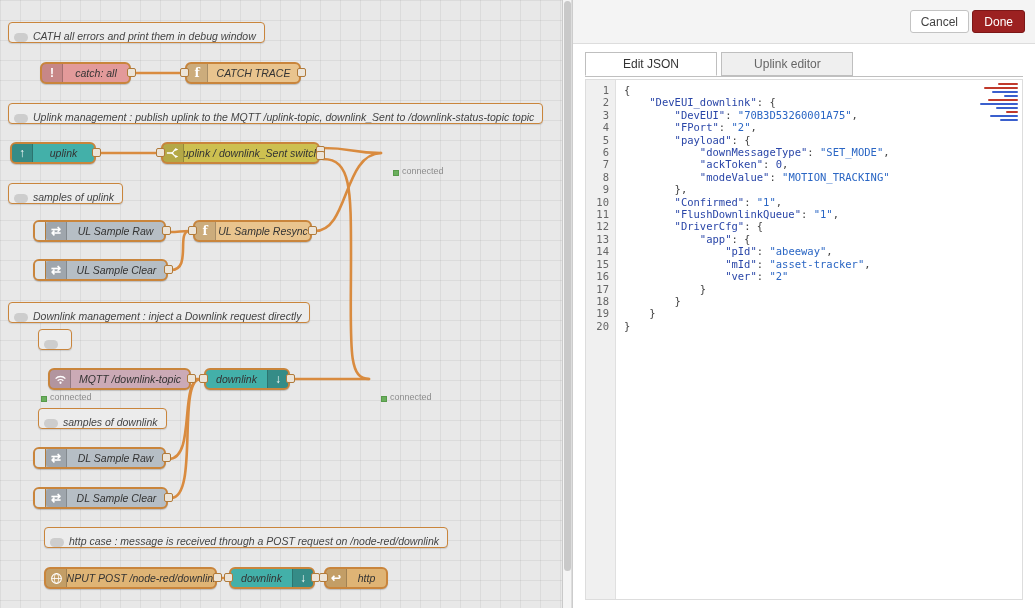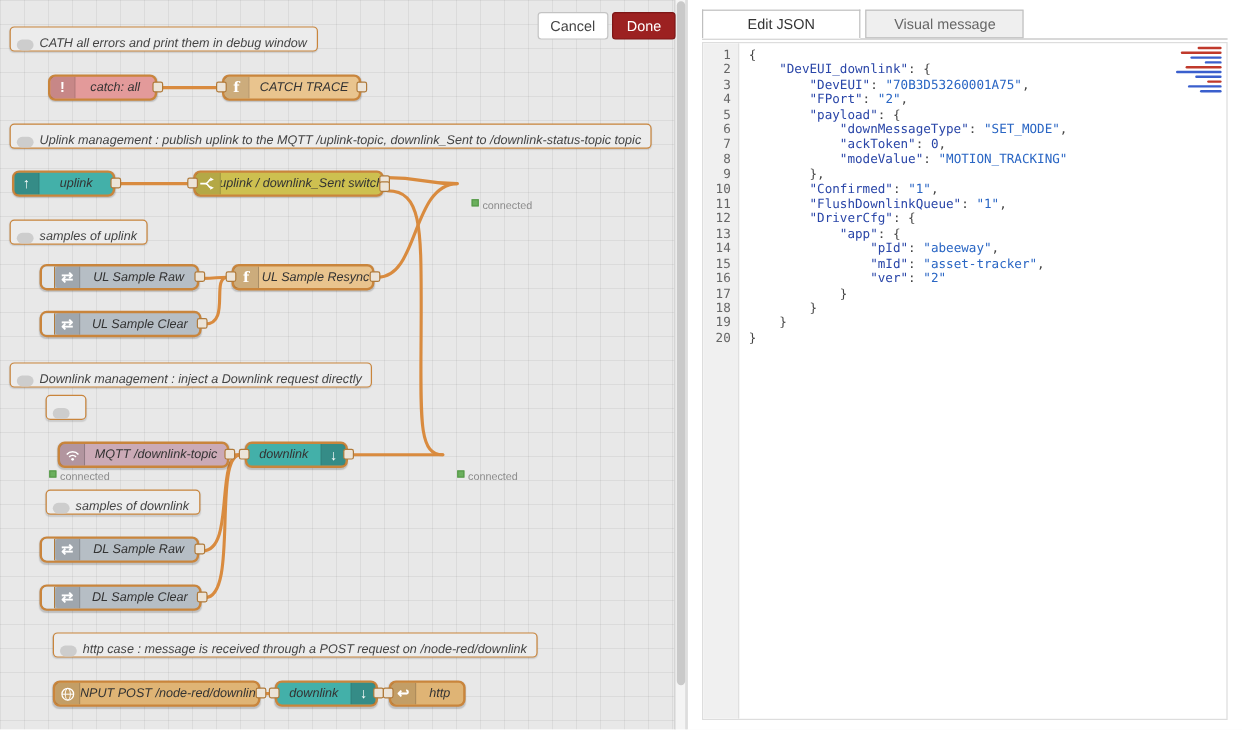--- a/index.html
+++ b/index.html
@@ -40,30 +40,30 @@
   .n-teal .icon{background:rgba(0,0,0,0.2)}
   .n-mqtt{background:#cbaab6}
   .n-inject{background:#b6bec5}
   .n-http{background:#dfb475}
 
   .comment{position:absolute;height:21px;border:1px solid #c9853c;border-radius:4px;background:#ececec;
     display:flex;align-items:flex-end;font-size:10.5px;font-style:italic;color:#444;white-space:nowrap;
     padding-right:8px;box-shadow:0 1px 1px rgba(0,0,0,0.12)}
   .c-icon{width:14px;height:9px;background:#cdcdcd;border-radius:5px;margin:0 5px 0 5px;flex:none}
 
-  .status{position:absolute;display:flex;align-items:flex-start;gap:3px;font-size:9px;color:#8c8c8c}
+  .status{position:absolute;display:flex;align-items:flex-end;gap:3px;font-size:9px;color:#8c8c8c}
   .status .dot{width:6px;height:6px;background:#6aaf5c;border:1px solid #579a4a;flex:none}
 
   
   .vscroll{position:absolute;left:563px;top:0;width:9px;height:608px;background:#f4f4f4;border-right:1px solid #ddd}
   .vscroll .thumb{position:absolute;left:1px;top:1px;width:7px;height:570px;background:#c9c9c9;border-radius:4px}
 
   
   .panel{position:absolute;left:572px;top:0;width:463px;height:608px;background:#fff;border-left:1px solid #ccc;
-    display:flex;flex-direction:row}
+    display:flex;flex-direction:column}
   .panel-header{height:44px;flex:none;background:#f4f4f4;border-bottom:1px solid #ddd;position:relative}
   .btn{position:absolute;top:10px;height:23px;font-size:12px;border-radius:3px;cursor:pointer;
     font-family:"Liberation Sans",sans-serif}
   .btn-cancel{right:66px;background:#fff;border:1px solid #c3c3c3;color:#444;padding:0 10px}
   .btn-done{right:10px;background:#9c2121;border:1px solid #7c1717;color:#fff;padding:0 11px}
   .panel-body{flex:1;display:flex;flex-direction:column;padding:8px 12px 8px 12px;min-height:0}
   .tabs{flex:none;border-bottom:1px solid #bfbfbf;height:25px}
   .tab{display:inline-block;min-width:132px;text-align:center;height:24px;line-height:23px;font-size:12px;
     background:#efefef;border:1px solid #bfbfbf;color:#666;vertical-align:bottom;cursor:pointer;margin-bottom:-1px}
   .tab.active{background:#fff;color:#333;border-bottom:1px solid #fff}
@@ -290,21 +290,21 @@
   </div>
 
   <div class="panel">
     <div class="panel-header">
       <button class="btn btn-cancel">Cancel</button>
       <button class="btn btn-done">Done</button>
     </div>
     <div class="panel-body">
       <div class="tabs">
         <div class="tab active">Edit JSON</div>
-        <div class="tab">Visual message</div>
+        <div class="tab">Uplink editor</div>
       </div>
       <div class="editor">
         <div class="gutter">
             <div class="gnum">1</div>
             <div class="gnum">2</div>
             <div class="gnum">3</div>
             <div class="gnum">4</div>
             <div class="gnum">5</div>
             <div class="gnum">6</div>
             <div class="gnum">7</div>

